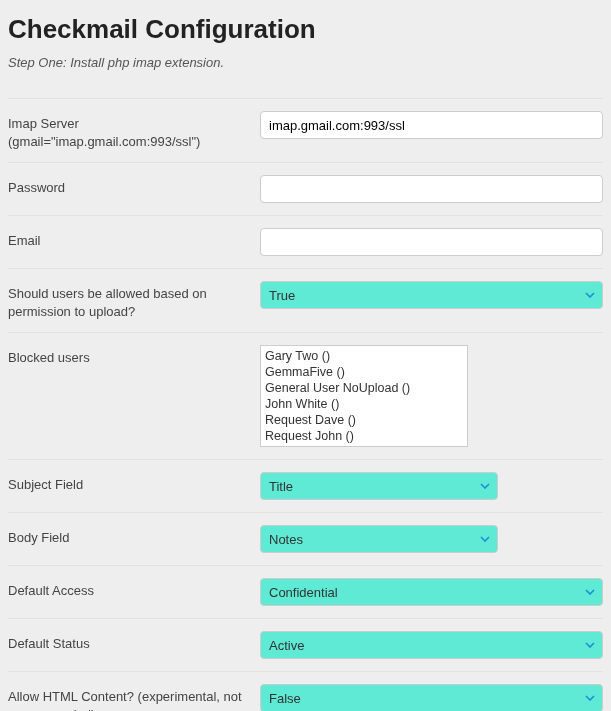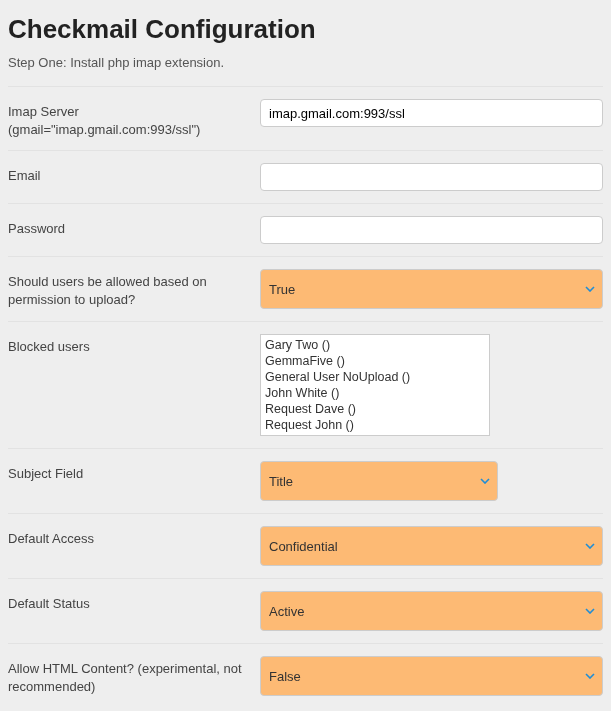--- a/index.html
+++ b/index.html
@@ -13,21 +13,22 @@
     .page { padding: 8px 8px 14px 8px; }
     h2.title {
       font-size: 26px;
       font-weight: 700;
       color: #222;
       margin: 6px 0 10px 0;
     }
     .step {
       font-size: 13px;
       color: #555;
-      margin-bottom: 16px;
+      margin-bottom: 28px;
+      font-style: italic;
     }
     .row {
       display: flex;
       align-items: flex-start;
       padding: 12px 0;
       border-top: 1px solid #e2e2e2;
     }
     .row:first-of-type { border-top: 1px solid #e2e2e2; }
     .lbl {
       width: 252px;
@@ -47,40 +48,40 @@
       font-size: 13px;
       background: #fff;
     }
     .select-wrap {
       position: relative;
       width: 100%;
     }
     .select-wrap.narrow { width: 238px; }
     .faux-select {
       width: 100%;
-      height: 40px;
+      height: 28px;
       border: 1px solid #ccc;
       border-radius: 4px;
       padding: 0 26px 0 8px;
       font-size: 13px;
-      background: #fdba74;
+      background: #5eead4;
       display: flex;
       align-items: center;
       cursor: pointer;
     }
     .chev {
       position: absolute;
       right: 8px;
       top: 50%;
       transform: translateY(-50%);
       pointer-events: none;
     }
     .chev svg { display: block; }
     .listbox {
-      width: 230px;
+      width: 208px;
       height: 102px;
       border: 1px solid #ccc;
       background: #fff;
       font-size: 12.5px;
       overflow-y: scroll;
       padding: 2px 0;
     }
     .listbox .opt {
       padding: 1px 4px;
       white-space: nowrap;
@@ -101,30 +102,30 @@
   <div class="rows">
 
     <div class="row">
       <div class="lbl">Imap Server (gmail="imap.gmail.com:993/ssl")</div>
       <div class="ctl">
         <input type="text" value="imap.gmail.com:993/ssl" style="">
       </div>
     </div>
 
     <div class="row">
+      <div class="lbl">Password</div>
+      <div class="ctl">
+        <input type="password" value="" style="">
+      </div>
+    </div>
+
+    <div class="row">
       <div class="lbl">Email</div>
       <div class="ctl">
         <input type="text" value="" style="">
-      </div>
-    </div>
-
-    <div class="row">
-      <div class="lbl">Password</div>
-      <div class="ctl">
-        <input type="password" value="" style="">
       </div>
     </div>
 
     <div class="row">
       <div class="lbl">Should users be allowed based on permission to upload?</div>
       <div class="ctl">
         <div class="select-wrap">
           <div class="faux-select">True</div>
           <span class="chev">
             <svg width="10" height="6" viewBox="0 0 10 6">
@@ -156,20 +157,33 @@
           <div class="faux-select">Title</div>
           <span class="chev">
             <svg width="10" height="6" viewBox="0 0 10 6">
                 <path d="M1 1l4 4 4-4" fill="none" stroke="#1f8dd6" stroke-width="1.6"></path>
               </svg>
           </span>
         </div>
       </div>
     </div>
 
+    <div class="row">
+      <div class="lbl">Body Field</div>
+      <div class="ctl">
+        <div class="select-wrap narrow">
+          <div class="faux-select">Notes</div>
+          <span class="chev">
+            <svg width="10" height="6" viewBox="0 0 10 6">
+                <path d="M1 1l4 4 4-4" fill="none" stroke="#1f8dd6" stroke-width="1.6"></path>
+              </svg>
+          </span>
+        </div>
+      </div>
+    </div>
 
     <div class="row">
       <div class="lbl">Default Access</div>
       <div class="ctl">
         <div class="select-wrap">
           <div class="faux-select">Confidential</div>
           <span class="chev">
             <svg width="10" height="6" viewBox="0 0 10 6">
                 <path d="M1 1l4 4 4-4" fill="none" stroke="#1f8dd6" stroke-width="1.6"></path>
               </svg>

